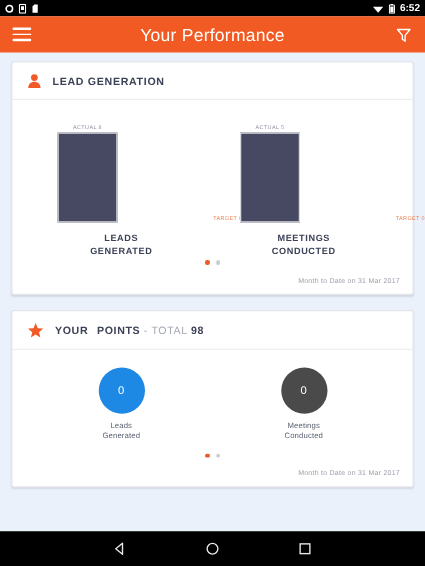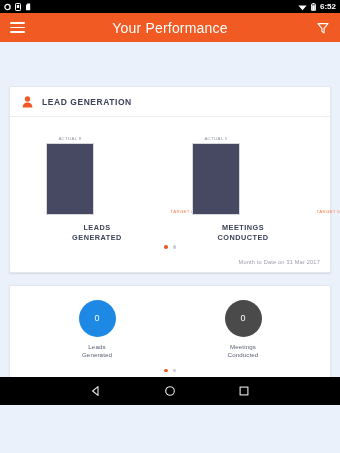--- a/index.html
+++ b/index.html
@@ -10,21 +10,21 @@
     width: 340px;
     height: 453px;
     overflow: hidden;
     background: #eaf1fb;
     font-family: "Liberation Sans", sans-serif;
     -webkit-font-smoothing: antialiased;
   }
   #app {
     position: relative;
     width: 340px;
-    height: 405px;
+    height: 453px;
     display: flex;
     flex-direction: column;
     background: #eaf1fb;
   }
 
   
   .status-bar {
     height: 13px;
     background: #000000;
     display: flex;
@@ -91,21 +91,20 @@
     line-height: 0;
     cursor: pointer;
   }
 
   
   .content {
     flex: 1 1 auto;
     padding: 7px 9px 0 9px;
     box-sizing: border-box;
     overflow: hidden;
-    margin-top: 37px;
   }
 
   .card {
     background: #ffffff;
     border: 1px solid #e3e6ea;
     border-radius: 2px;
     box-shadow: 0 1px 1.5px rgba(0,0,0,.10);
     margin-bottom: 12px;
     box-sizing: border-box;
   }
@@ -401,20 +400,28 @@
       <div class="dots">
         <span class="dot active"></span>
         <span class="dot"></span>
       </div>
 
       <div class="card-footer">Month to Date on 31 Mar 2017</div>
     </div>
 
     <div class="card">
 
+      <div class="card-header">
+        <span class="card-header-icon">
+          <svg width="13" height="13" viewBox="0 0 13 13">
+            <path d="M6.5 0.4 L8.2 4.5 L12.6 4.8 L9.2 7.7 L10.3 12 L6.5 9.6 L2.7 12 L3.8 7.7 L0.4 4.8 L4.8 4.5 Z" fill="#f05a28"></path>
+          </svg>
+        </span>
+        <span class="points-title"><span class="strong">YOUR</span><span class="gap"></span><span class="strong">POINTS</span> <span class="muted">- TOTAL</span> <span class="strong">98</span></span>
+      </div>
 
       <div class="circles-row">
         <div class="circle-cell">
           <div class="circle" style="background:#1e88e5">
             <span>0</span>
           </div>
           <div class="circle-caption">
             <div>Leads</div>
             <div>Generated</div>
           </div>

